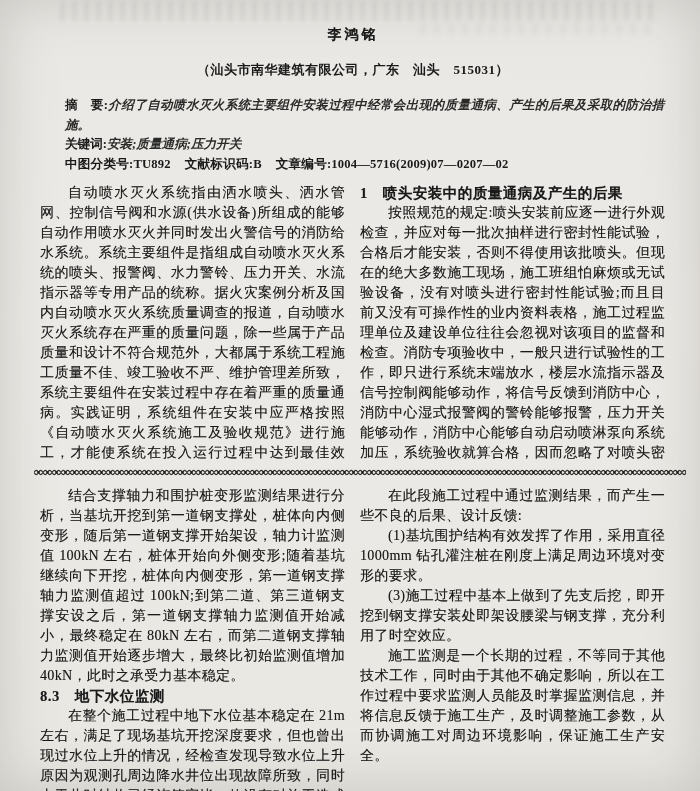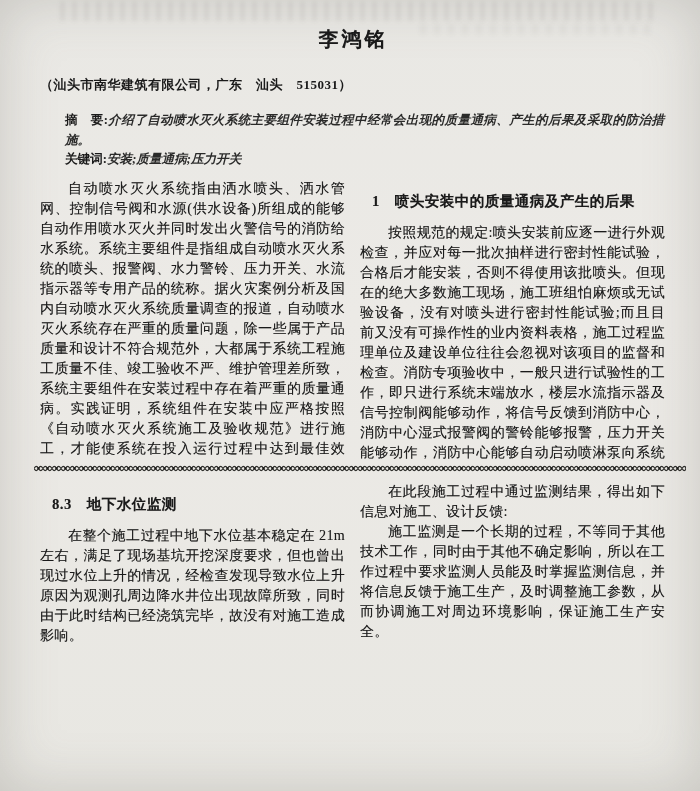--- a/index.html
+++ b/index.html
@@ -21,25 +21,25 @@
     background:repeating-linear-gradient(90deg,rgba(96,94,88,0.16) 0 5px,transparent 5px 12px);
     filter:blur(2.2px);opacity:.55;pointer-events:none;
   }
   .bleed2{
     position:absolute;top:24px;left:420px;width:230px;height:10px;
     background:repeating-linear-gradient(90deg,rgba(96,94,88,0.12) 0 6px,transparent 6px 14px);
     filter:blur(2.5px);opacity:.5;pointer-events:none;
   }
   .author{
     margin:12px 0 0 0;text-align:center;
-    font-size:20px;font-weight:bold;letter-spacing:3px;
+    font-size:14px;font-weight:bold;letter-spacing:3px;
     text-shadow:0.3px 0.3px 0 rgba(0,0,0,0.45);
   }
   .affiliation{
-    margin-top:23px;text-align:left;font-size:13px;font-weight:bold;letter-spacing:0.5px;
+    margin-top:17px;text-align:center;font-size:13px;font-weight:bold;letter-spacing:0.5px;
   }
   .abstract-block{
     margin:17px 2px 0 25px;font-size:12.6px;line-height:19.5px;
   }
   .abstract-block p{margin:0;text-align:justify;}
   .lbl{font-weight:bold;}
   .kai{font-style:italic;font-weight:bold;opacity:.92;}
   .meta-line{font-weight:bold;letter-spacing:0.2px;}
   .meta-line .sp{display:inline-block;width:14px;}
   .columns{
@@ -49,21 +49,21 @@
     width:305px;flex:0 0 305px;overflow:hidden;
     font-size:14px;line-height:20px;letter-spacing:0.35px;
     text-align:justify;text-justify:inter-ideograph;
     text-shadow:0.25px 0.25px 0 rgba(0,0,0,0.4);
   }
   .columns.top .col{height:282px;}
   .columns.bottom .col{height:322px;}
   .col p{margin:0;}
   .col p.indent{text-indent:2em;}
   .col h2{
-    margin:12px;font-size:14.5px;line-height:20px;font-weight:bold;letter-spacing:0.5px;
+    margin:0;font-size:14.5px;line-height:20px;font-weight:bold;letter-spacing:0.5px;
   }
   .wavy{
     margin:3px 0 4px -6px;width:652px;height:9px;line-height:0;
   }
   .wavy svg{display:block;}
 </style>
 </head>
 <body>
 
 <div class="page">
@@ -71,20 +71,21 @@
   <div class="bleed2"></div>
 
   <header>
     <div class="author">李鸿铭</div>
     <div class="affiliation">（汕头市南华建筑有限公司，广东　汕头　515031）</div>
   </header>
 
   <section class="abstract-block">
     <p><span class="lbl">摘　要:</span><span class="kai">介绍了自动喷水灭火系统主要组件安装过程中经常会出现的质量通病、产生的后果及采取的防治措施。</span></p>
     <p><span class="lbl">关键词:</span><span class="kai">安装;质量通病;压力开关</span></p>
+    <p class="meta-line"><span>中图分类号:</span><span>TU892</span><span class="sp"></span><span>文献标识码:</span><span>B</span><span class="sp"></span><span>文章编号:</span><span>1004—5716(2009)07—0207—02</span></p>
   </section>
 
   <section class="columns top">
     <div class="col">
       <p class="indent">自动喷水灭火系统指由洒水喷头、洒水管网、控制信号阀和水源(供水设备)所组成的能够自动作用喷水灭火并同时发出火警信号的消防给水系统。系统主要组件是指组成自动喷水灭火系统的喷头、报警阀、水力警铃、压力开关、水流指示器等专用产品的统称。据火灾案例分析及国内自动喷水灭火系统质量调查的报道，自动喷水灭火系统存在严重的质量问题，除一些属于产品质量和设计不符合规范外，大都属于系统工程施工质量不佳、竣工验收不严、维护管理差所致，系统主要组件在安装过程中存在着严重的质量通病。实践证明，系统组件在安装中应严格按照《自动喷水灭火系统施工及验收规范》进行施工，才能使系统在投入运行过程中达到最佳效果。但在实际的施工过程中，由于没有按规范要求进行施工，而产生一些不良的后果，使系统运行达不到预期的目的。下面就系统组件安装过程中经常会出</p>
     </div>
     <div class="col">
       <h2>1　喷头安装中的质量通病及产生的后果</h2>
       <p class="indent">按照规范的规定:喷头安装前应逐一进行外观检查，并应对每一批次抽样进行密封性能试验，合格后才能安装，否则不得使用该批喷头。但现在的绝大多数施工现场，施工班组怕麻烦或无试验设备，没有对喷头进行密封性能试验;而且目前又没有可操作性的业内资料表格，施工过程监理单位及建设单位往往会忽视对该项目的监督和检查。消防专项验收中，一般只进行试验性的工作，即只进行系统末端放水，楼层水流指示器及信号控制阀能够动作，将信号反馈到消防中心，消防中心湿式报警阀的警铃能够报警，压力开关能够动作，消防中心能够自动启动喷淋泵向系统加压，系统验收就算合格，因而忽略了对喷头密封性能试验的检查。</p>
     </div>
@@ -98,22 +99,25 @@
           <path d="M0,4.5 Q2.25,8.7 4.5,4.5 T9,4.5" fill="none" stroke="#2b2b28" stroke-width="1.1"></path>
           <rect x="3.4" y="3.3" width="2.2" height="2.2" fill="#161614"></rect>
         </pattern>
       </defs>
       <rect width="652" height="9" fill="url(#rope)"></rect>
     </svg>
   </div>
 
   <section class="columns bottom">
     <div class="col">
+      <p class="indent">结合支撑轴力和围护桩变形监测结果进行分析，当基坑开挖到第一道钢支撑处，桩体向内侧变形，随后第一道钢支撑开始架设，轴力计监测值 100kN 左右，桩体开始向外侧变形;随着基坑继续向下开挖，桩体向内侧变形，第一道钢支撑轴力监测值超过 100kN;到第二道、第三道钢支撑安设之后，第一道钢支撑轴力监测值开始减小，最终稳定在 80kN 左右，而第二道钢支撑轴力监测值开始逐步增大，最终比初始监测值增加 40kN，此时之承受力基本稳定。</p>
       <h2>8.3　地下水位监测</h2>
       <p class="indent">在整个施工过程中地下水位基本稳定在 21m 左右，满足了现场基坑开挖深度要求，但也曾出现过水位上升的情况，经检查发现导致水位上升原因为观测孔周边降水井位出现故障所致，同时由于此时结构已经浇筑完毕，故没有对施工造成影响。</p>
 
     </div>
     <div class="col">
-      <p class="indent">在此段施工过程中通过监测结果，得出如下信息对施工、设计反馈:</p>
+      <p class="indent">在此段施工过程中通过监测结果，而产生一些不良的后果、设计反馈:</p>
+      <p class="indent">(1)基坑围护结构有效发挥了作用，采用直径1000mm 钻孔灌注桩在刚度上满足周边环境对变形的要求。</p>
+      <p class="indent">(3)施工过程中基本上做到了先支后挖，即开挖到钢支撑安装处即架设腰梁与钢支撑，充分利用了时空效应。</p>
       <p class="indent">施工监测是一个长期的过程，不等同于其他技术工作，同时由于其他不确定影响，所以在工作过程中要求监测人员能及时掌握监测信息，并将信息反馈于施工生产，及时调整施工参数，从而协调施工对周边环境影响，保证施工生产安全。</p>
     </div>
   </section>
 </div>
 
 </body></html>

